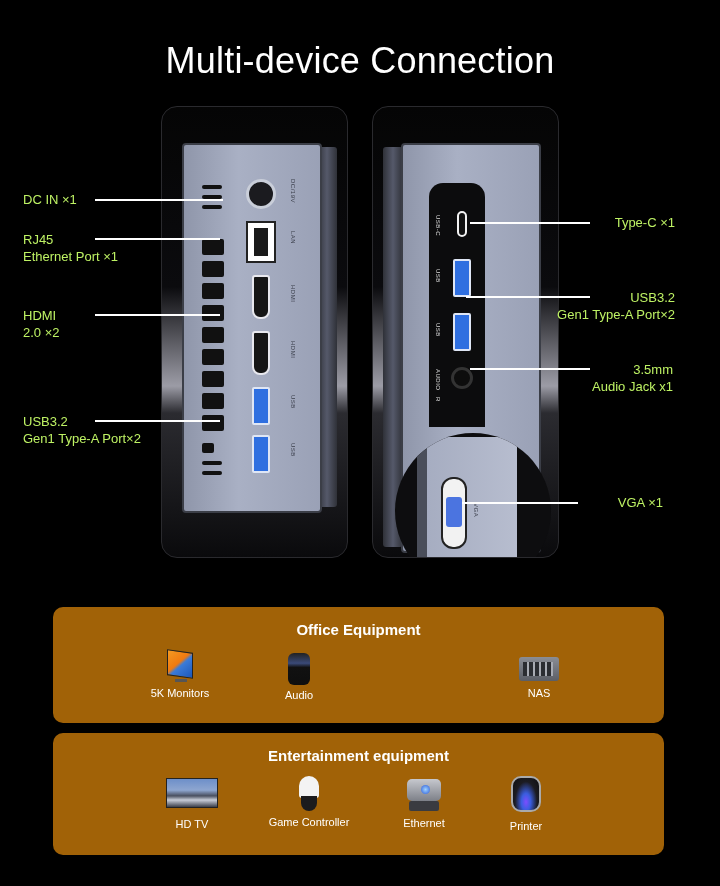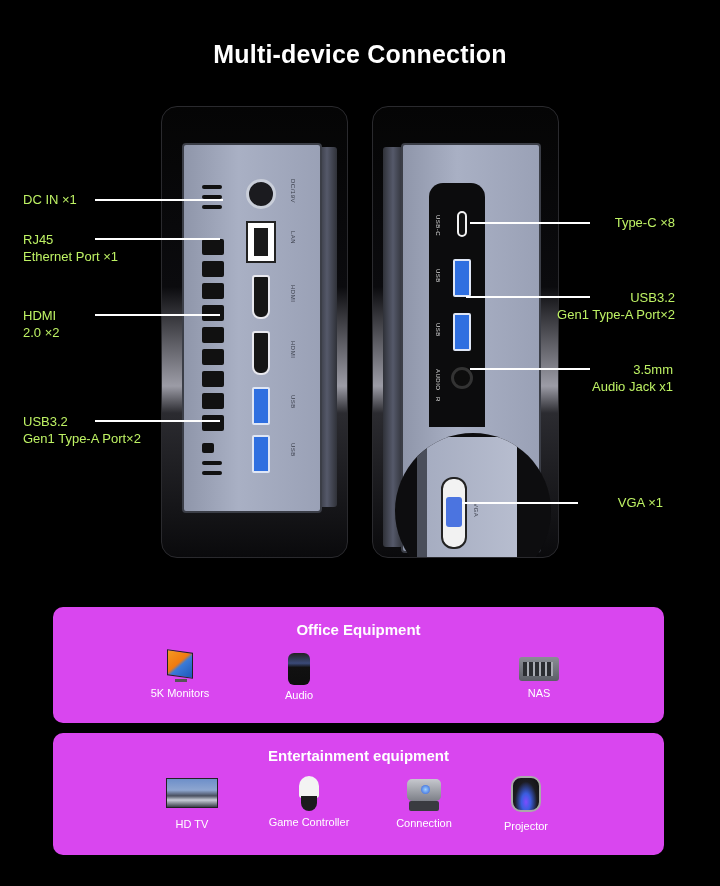--- a/index.html
+++ b/index.html
@@ -1,20 +1,20 @@
 <!DOCTYPE html>
 <html><head>
 <meta charset="utf-8">
 <style>
   * { box-sizing: border-box; margin: 0; padding: 0; }
   html, body { width: 720px; height: 886px; background: #000; overflow: hidden; }
   body { font-family: "Liberation Sans", "DejaVu Sans", sans-serif; color: #fff; position: relative; }
 
   .title { position: absolute; top: 40px; left: 0; width: 720px; text-align: center;
-    font-size: 25px; font-weight: bold; letter-spacing: 0.2px; }
+    font-size: 36px; font-weight: normal; letter-spacing: 0.2px; }
 
   
   .panel { position: absolute; top: 106px; width: 187px; height: 452px;
     border-radius: 16px; border: 1px solid #2a2a2e;
     background: linear-gradient(180deg, #050505 0%, #0b0b0e 40%, #9c9ca6 62%, #2b2b30 68%, #0a0a0c 100%); overflow: hidden; }
   .panel.left { left: 161px; }
   .panel.right { left: 372px; }
 
   .chassis { position: absolute; background: linear-gradient(90deg, #8f96aa 0%, #a9b0c4 40%, #9aa1b6 100%);
     border: 2px solid #3b3e47; border-radius: 4px; }
@@ -47,21 +47,21 @@
   .vga::after { content: ""; position: absolute; left: 3px; top: 18px; width: 16px; height: 30px; background: #4b74e0; border-radius: 3px; }
   .speaker-dots { position: absolute; left: 24px; top: 118px; width: 34px; height: 28px;
     background-image: radial-gradient(circle, #111 1.6px, transparent 1.8px); background-size: 7px 7px; }
 
   
   .callout { position: absolute; font-size: 13px; line-height: 17px; color: #bef264; }
   .callout.right-text { text-align: right; }
   .line { position: absolute; height: 1.5px; background: #fff; }
 
   
-  .card { position: absolute; left: 53px; width: 611px; background: #d946ef; border-radius: 10px; }
+  .card { position: absolute; left: 53px; width: 611px; background: #a16207; border-radius: 10px; }
   .card.office { top: 607px; height: 116px; }
   .card.ent { top: 733px; height: 122px; }
   .card-title { position: absolute; top: 14px; left: 0; width: 100%; text-align: center; font-size: 15px; font-weight: bold; }
   .item { position: absolute; width: 120px; text-align: center; }
   .item-label { font-size: 11px; color: #fff; display: block; margin-top: 4px; white-space: nowrap; }
   .icon-box { margin: 0 auto; position: relative; }
 
   
   .ic-monitor { width: 30px; height: 32px; }
   .ic-monitor .scr { position: absolute; left: 2px; top: 0; width: 26px; height: 26px;
@@ -181,21 +181,21 @@
 <div class="line" style="left:95px;top:314px;width:125px;"></div>
 
 <div class="callout" style="left:23px;top:413px;">
   <div>USB3.2</div>
   <div>Gen1 Type-A Port×2</div>
 </div>
 <div class="line" style="left:95px;top:420px;width:125px;"></div>
 
 <div class="line" style="left:470px;top:222px;width:120px;"></div>
 <div class="callout right-text" style="right:45px;top:214px;">
-  <span>Type-C  ×8</span>
+  <span>Type-C  ×1</span>
 </div>
 
 <div class="line" style="left:466px;top:296px;width:124px;"></div>
 <div class="callout right-text" style="right:45px;top:289px;">
   <div>USB3.2</div>
   <div>Gen1 Type-A Port×2</div>
 </div>
 
 <div class="line" style="left:470px;top:368px;width:120px;"></div>
 <div class="callout right-text" style="right:47px;top:361px;">
@@ -246,21 +246,21 @@
         <div class="lens"></div>
       </div>
     <span class="item-label">Game Controller</span>
   </div>
   <div class="item" style="left:311px;top:44px;">
     <div class="icon-box ic-proj">
         <div class="body"></div>
         <div class="lens"></div>
         <div class="base"></div>
       </div>
-    <span class="item-label">Connection</span>
+    <span class="item-label">Ethernet</span>
   </div>
   <div class="item" style="left:413px;top:43px;">
     <div class="icon-box ic-spk">
         <div class="body"></div>
       </div>
-    <span class="item-label" style="margin-top:8px;">Projector</span>
+    <span class="item-label" style="margin-top:8px;">Printer</span>
   </div>
 </div>
 
 </body></html>

